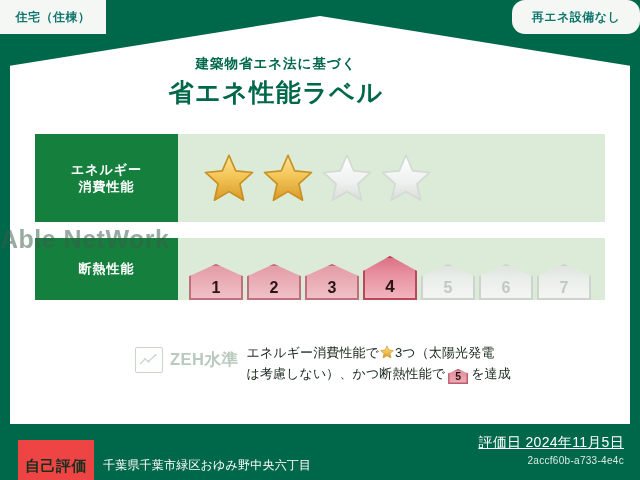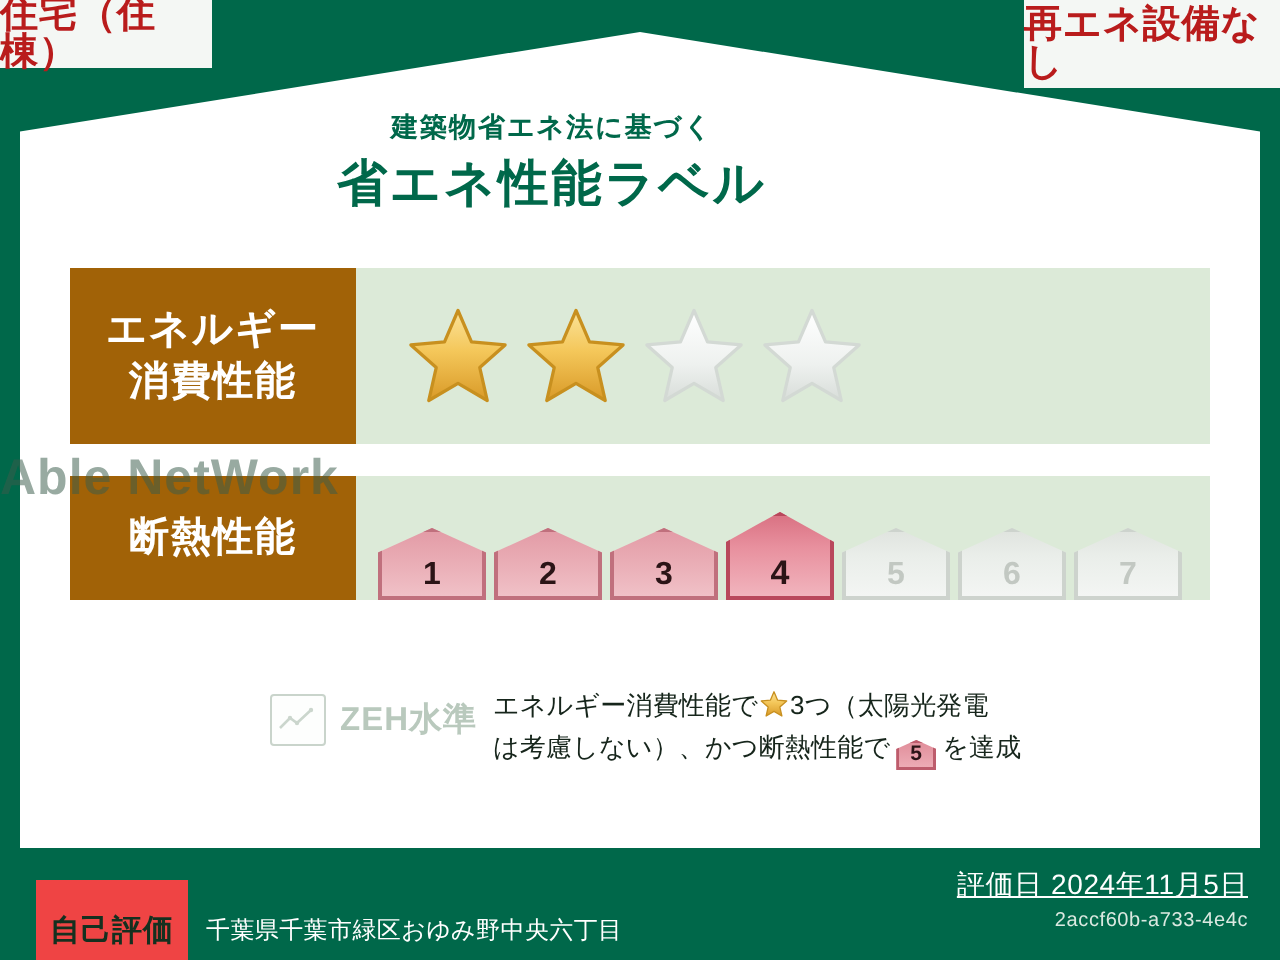--- a/index.html
+++ b/index.html
@@ -20,41 +20,42 @@
     width: 640px;
     height: 480px;
     background: #00684a;
     overflow: hidden;
   }
 
   
   .corner-badge {
     position: absolute;
     background: #f4f7f4;
-    color: #b91c1c;
-    font-weight: bold;
-    font-size: 19px;
+    color: #0f766e;
+    font-weight: bold;
+    font-size: 12px;
     line-height: 1;
     display: flex;
     align-items: center;
     justify-content: center;
     letter-spacing: 0.5px;
     z-index: 6;
   }
   #badge-housing-type {
     left: 0;
     top: 0;
     width: 106px;
     height: 34px;
   }
   #badge-renewable {
     right: 0;
     top: 0;
     width: 128px;
-    height: 44px;
+    height: 34px;
+    border-radius: 13px;
   }
 
   
   #house-panel {
     position: absolute;
     left: 10px;
     top: 16px;
     width: 620px;
     height: 408px;
     background: #ffffff;
@@ -101,24 +102,24 @@
 
   .row-track {
     position: absolute;
     left: 0; top: 0;
     width: 570px; height: 100%;
     background: #dcead8;
   }
   .row-label {
     position: relative;
     width: 143px;
-    background: #a16207;
+    background: #15803d;
     color: #ffffff;
     font-weight: bold;
-    font-size: 20px;
+    font-size: 13px;
     line-height: 1.32;
     display: flex;
     flex-direction: column;
     align-items: center;
     justify-content: center;
     letter-spacing: 1px;
     z-index: 2;
   }
   .row-value {
     position: relative;

